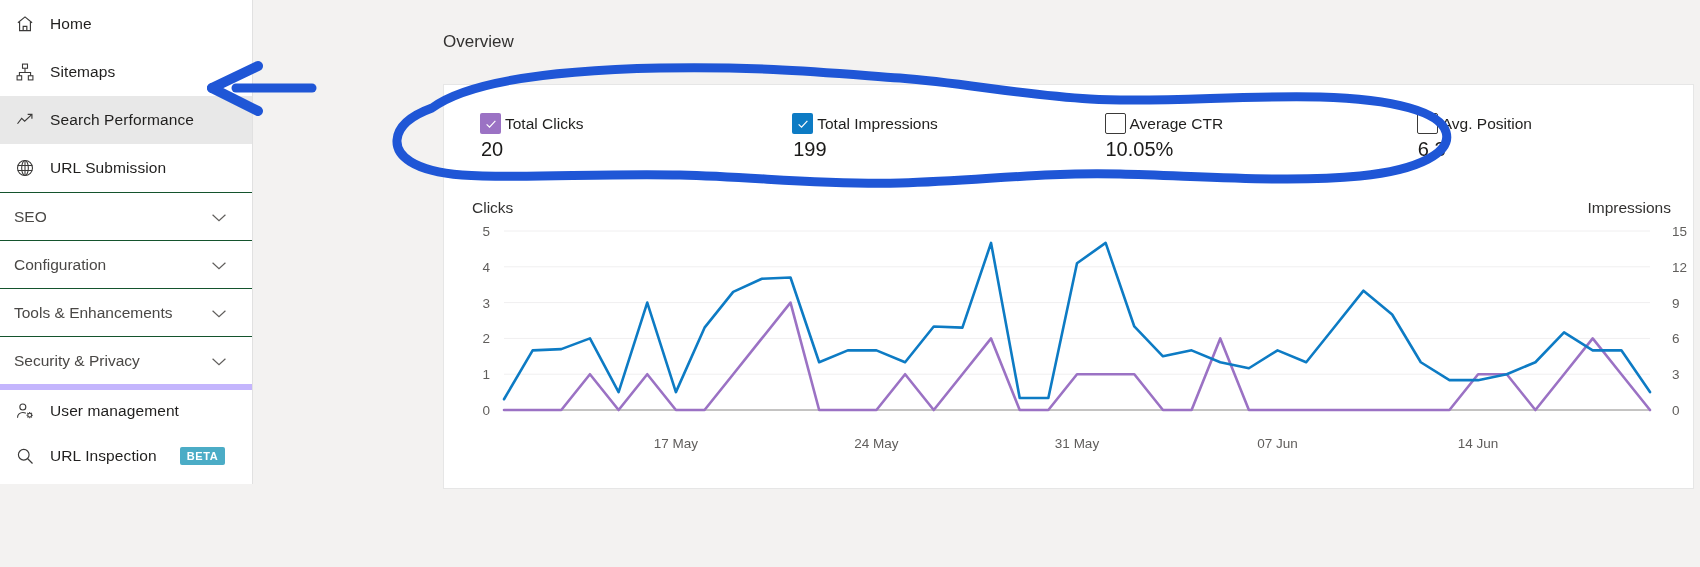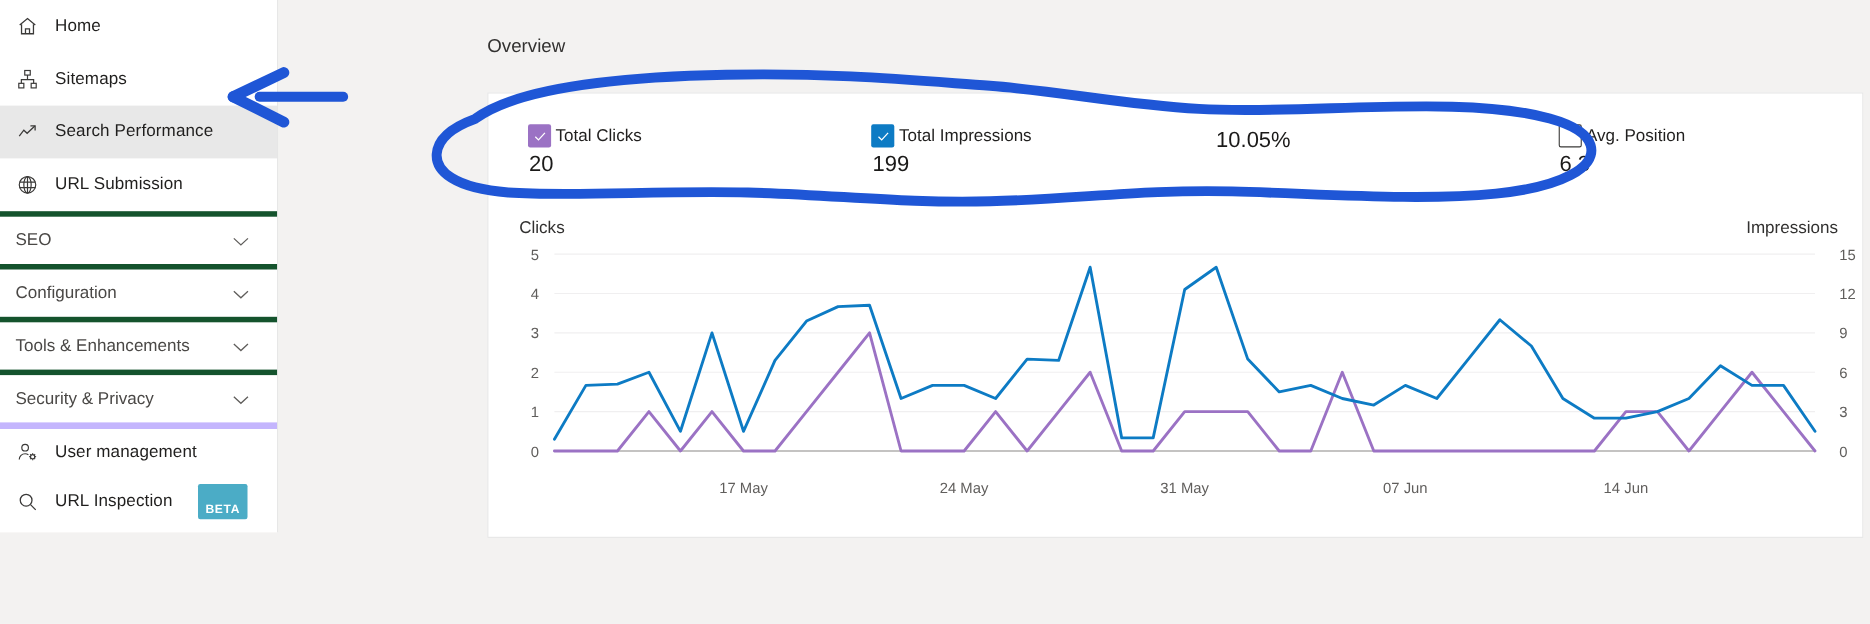--- a/index.html
+++ b/index.html
@@ -37,38 +37,38 @@
   .nav-item .lbl {
     font-size: 15.5px;
     color: #201f1e;
     letter-spacing: .1px;
     white-space: nowrap;
   }
   .group-item {
     display: flex; align-items: center; justify-content: space-between;
     height: 48px;
     padding: 0 22px 0 14px;
-    border-top: 5px solid #14532d;
+    border-top: 1px solid #14532d;
     cursor: pointer;
     text-align: center;
   }
   .group-item .glbl {
     font-size: 15.5px;
     color: #4a4846;
     white-space: nowrap;
   }
   .chev { color: #605e5c; display: flex; }
   .divider-top { border-top: 6px solid #c4b5fd; }
   .badge-beta {
     background: #4bacc6;
     color: #ffffff;
     font-size: 11px;
     font-weight: bold;
     letter-spacing: .6px;
-    padding: 17px 7px 2px 7px;
+    padding: 3px 7px 2px 7px;
     border-radius: 2px;
     margin-left: 9px;
     line-height: 1.1;
   }
 
   
   .main {
     flex: 1 1 auto;
     height: 567px;
     background: #f3f2f1;
@@ -269,20 +269,24 @@
               <svg width="14" height="14" viewBox="0 0 24 24" fill="none" stroke="#ffffff" stroke-width="2">
                   <path d="M4.5 12.5 9.5 17.5 19.5 6.5"></path>
                 </svg>
             </span>
             <span class="metric-label">Total Impressions</span>
           </div>
           <div class="metric-value">199</div>
         </div>
 
         <div class="metric">
+          <div class="metric-head">
+            <span class="cbox unchecked"></span>
+            <span class="metric-label">Average CTR</span>
+          </div>
           <div class="metric-value">10.05%</div>
         </div>
 
         <div class="metric">
           <div class="metric-head">
             <span class="cbox unchecked"></span>
             <span class="metric-label">Avg. Position</span>
           </div>
           <div class="metric-value">6.3</div>
         </div>

